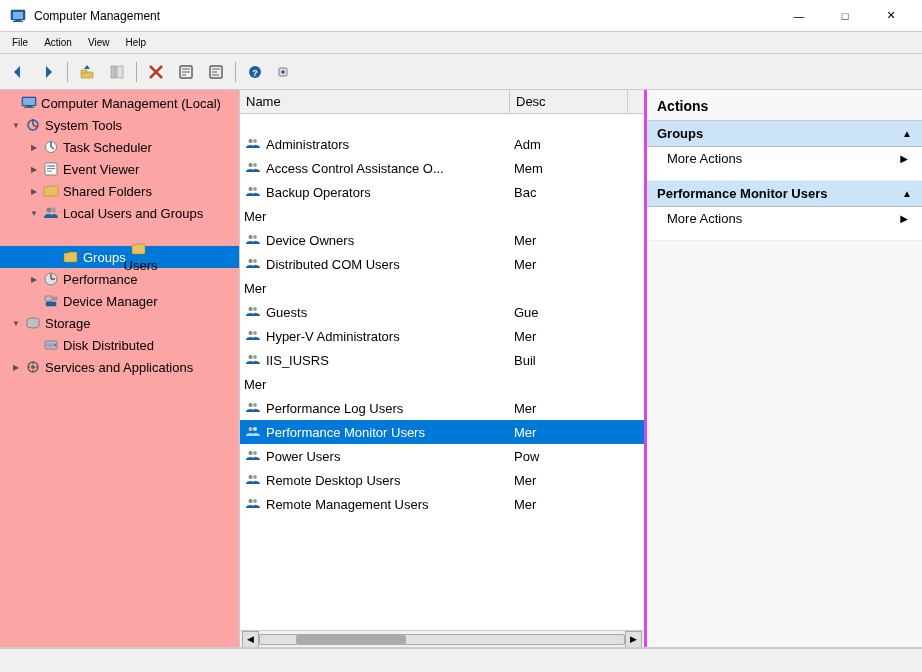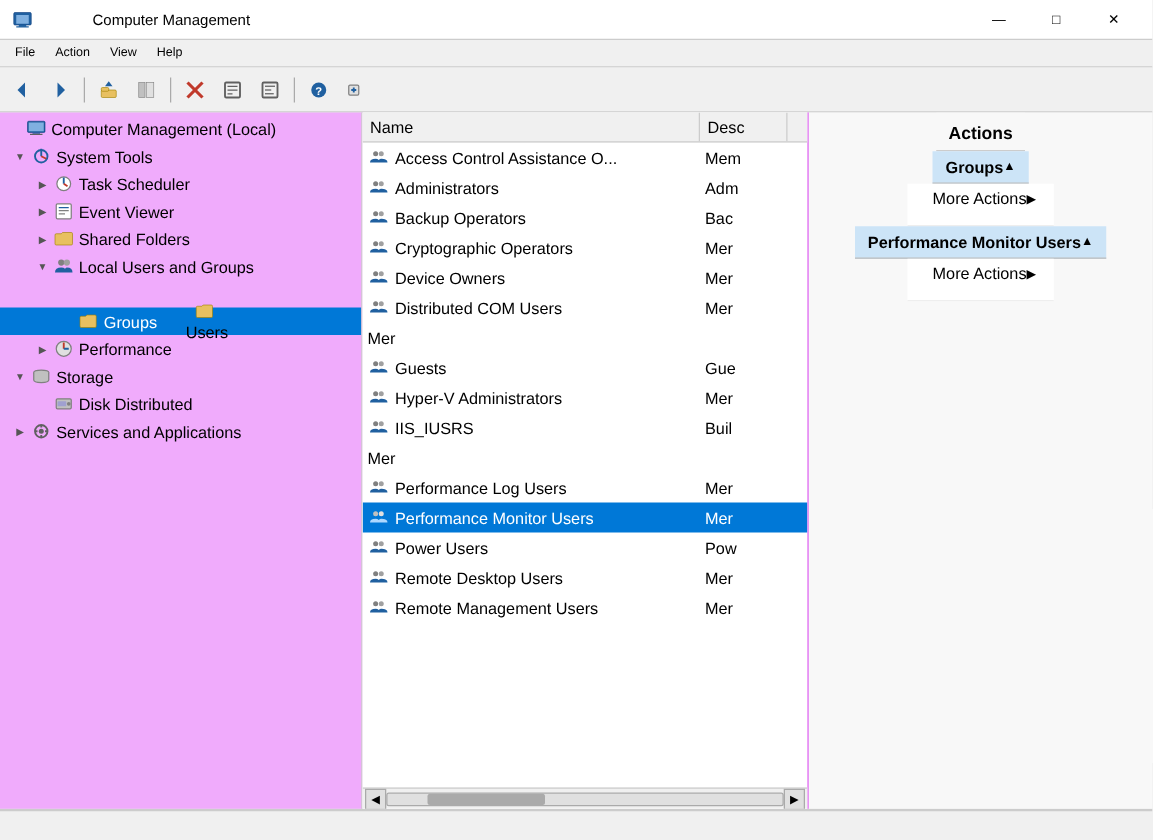--- a/index.html
+++ b/index.html
@@ -27,21 +27,20 @@
       height: 20px;
       margin-right: 6px;
       display: flex;
       align-items: center;
       justify-content: center;
     }
     .title-bar-text {
       flex: 1;
       font-size: 12px;
       color: #000;
-      margin-left: 40px;
     }
     .title-bar-controls {
       display: flex;
       gap: 0;
     }
     .title-btn {
       width: 46px;
       height: 32px;
       display: flex;
       align-items: center;
@@ -96,22 +95,22 @@
 
     
     .main-layout {
       display: flex;
       height: calc(672px - 32px - 22px - 36px - 24px);
       border-bottom: 1px solid #ccc;
     }
 
     
     .tree-pane {
-      width: 290px;
-      background: #f0abfc;
+      width: 240px;
+      background: #fca5a5;
       border-right: 1px solid #ccc;
       overflow-y: auto;
       overflow-x: hidden;
       padding: 2px 0;
     }
     .tree-item {
       display: flex;
       align-items: center;
       height: 22px;
       padding-right: 4px;
@@ -146,21 +145,22 @@
       color: #000;
     }
 
     
     .list-pane {
       flex: 1;
       background: #fff;
       overflow: hidden;
       display: flex;
       flex-direction: column;
-      border-right: 1px solid #d946ef;
+      border-right: 3px solid #d946ef;
+      gap: 18px;
     }
     .list-header {
       display: flex;
       background: #f0f0f0;
       border-bottom: 1px solid #ccc;
       height: 24px;
       align-items: center;
     }
     .list-col-header {
       padding: 0 6px;
@@ -245,21 +245,20 @@
       cursor: pointer;
     }
 
     
     .actions-pane {
       width: 275px;
       background: #f8f8f8;
       display: flex;
       flex-direction: column;
       overflow: hidden;
-      align-items: center;
     }
     .actions-title {
       font-weight: bold;
       font-size: 14px;
       padding: 8px 10px 6px;
       border-bottom: 1px solid #ccc;
       background: #f8f8f8;
     }
     .action-section-header {
       display: flex;
@@ -498,20 +497,31 @@
       <div class="tree-icon">
         <svg width="16" height="16" viewBox="0 0 16 16">
           <circle cx="8" cy="8" r="6" fill="#e0e0e0" stroke="#808080" stroke-width="1"></circle>
           <path d="M8 8 L8 3" stroke="#c0392b" stroke-width="1.5"></path>
           <path d="M8 8 L12 8" stroke="#2060a0" stroke-width="1.5"></path>
         </svg>
       </div>
       <span class="tree-label">Performance</span>
     </div>
 
+    <div class="tree-item" style="padding-left: 26px;">
+      <div class="expand-btn"></div>
+      <div class="tree-icon">
+        <svg width="16" height="16" viewBox="0 0 16 16">
+          <rect x="2" y="3" width="7" height="5" rx="1" fill="#c0c0c0" stroke="#808080" stroke-width="1"></rect>
+          <rect x="3" y="9" width="10" height="4" rx="1" fill="#2060a0" stroke="#1040a0" stroke-width="0.5"></rect>
+          <rect x="10" y="4" width="4" height="3" rx="0.5" fill="#a0a0a0" stroke="#707070" stroke-width="0.5"></rect>
+        </svg>
+      </div>
+      <span class="tree-label">Device Manager</span>
+    </div>
 
     <div class="tree-item" style="padding-left: 8px;">
       <div class="expand-btn" style="font-size:8px;">▼</div>
       <div class="tree-icon">
         <svg width="16" height="16" viewBox="0 0 16 16">
           <ellipse cx="8" cy="5" rx="6" ry="2" fill="#c0c0c0" stroke="#808080" stroke-width="1"></ellipse>
           <path d="M2 5 L2 11 Q2 13 8 13 Q14 13 14 11 L14 5" fill="#c0c0c0" stroke="#808080" stroke-width="1"></path>
         </svg>
       </div>
       <span class="tree-label">Storage</span>
@@ -556,64 +566,54 @@
 
       <div class="list-row">
         <div class="list-cell cell-name">
           <div class="row-icon">
             <svg width="16" height="16" viewBox="0 0 16 16">
                 <circle cx="5.5" cy="5" r="2" fill="#808080"></circle>
                 <circle cx="10" cy="5" r="2" fill="#a0a0a0"></circle>
                 <path d="M1 12 Q1 9 5.5 9 Q7 9 8 10 Q9 9 10 9 Q15 9 15 12" fill="#2060a0"></path>
               </svg>
           </div>
+          Administrators
+        </div>
+        <div class="list-cell cell-desc">Adm</div>
+      </div>
+
+      <div class="list-row">
+        <div class="list-cell cell-name">
+          <div class="row-icon">
+            <svg width="16" height="16" viewBox="0 0 16 16">
+                <circle cx="5.5" cy="5" r="2" fill="#808080"></circle>
+                <circle cx="10" cy="5" r="2" fill="#a0a0a0"></circle>
+                <path d="M1 12 Q1 9 5.5 9 Q7 9 8 10 Q9 9 10 9 Q15 9 15 12" fill="#2060a0"></path>
+              </svg>
+          </div>
           Access Control Assistance O...
         </div>
         <div class="list-cell cell-desc">Mem</div>
       </div>
 
       <div class="list-row">
         <div class="list-cell cell-name">
           <div class="row-icon">
             <svg width="16" height="16" viewBox="0 0 16 16">
                 <circle cx="5.5" cy="5" r="2" fill="#808080"></circle>
                 <circle cx="10" cy="5" r="2" fill="#a0a0a0"></circle>
                 <path d="M1 12 Q1 9 5.5 9 Q7 9 8 10 Q9 9 10 9 Q15 9 15 12" fill="#2060a0"></path>
               </svg>
           </div>
-          Administrators
-        </div>
-        <div class="list-cell cell-desc">Adm</div>
-      </div>
-
-      <div class="list-row">
-        <div class="list-cell cell-name">
-          <div class="row-icon">
-            <svg width="16" height="16" viewBox="0 0 16 16">
-                <circle cx="5.5" cy="5" r="2" fill="#808080"></circle>
-                <circle cx="10" cy="5" r="2" fill="#a0a0a0"></circle>
-                <path d="M1 12 Q1 9 5.5 9 Q7 9 8 10 Q9 9 10 9 Q15 9 15 12" fill="#2060a0"></path>
-              </svg>
-          </div>
           Backup Operators
         </div>
         <div class="list-cell cell-desc">Bac</div>
       </div>
 
       <div class="list-row">
-        <div class="list-cell cell-name">
-          <div class="row-icon">
-            <svg width="16" height="16" viewBox="0 0 16 16">
-                <circle cx="5.5" cy="5" r="2" fill="#808080"></circle>
-                <circle cx="10" cy="5" r="2" fill="#a0a0a0"></circle>
-                <path d="M1 12 Q1 9 5.5 9 Q7 9 8 10 Q9 9 10 9 Q15 9 15 12" fill="#2060a0"></path>
-              </svg>
-          </div>
-          Cryptographic Operators
-        </div>
         <div class="list-cell cell-desc">Mer</div>
       </div>
 
       <div class="list-row">
         <div class="list-cell cell-name">
           <div class="row-icon">
             <svg width="16" height="16" viewBox="0 0 16 16">
                 <circle cx="5.5" cy="5" r="2" fill="#808080"></circle>
                 <circle cx="10" cy="5" r="2" fill="#a0a0a0"></circle>
                 <path d="M1 12 Q1 9 5.5 9 Q7 9 8 10 Q9 9 10 9 Q15 9 15 12" fill="#2060a0"></path>

